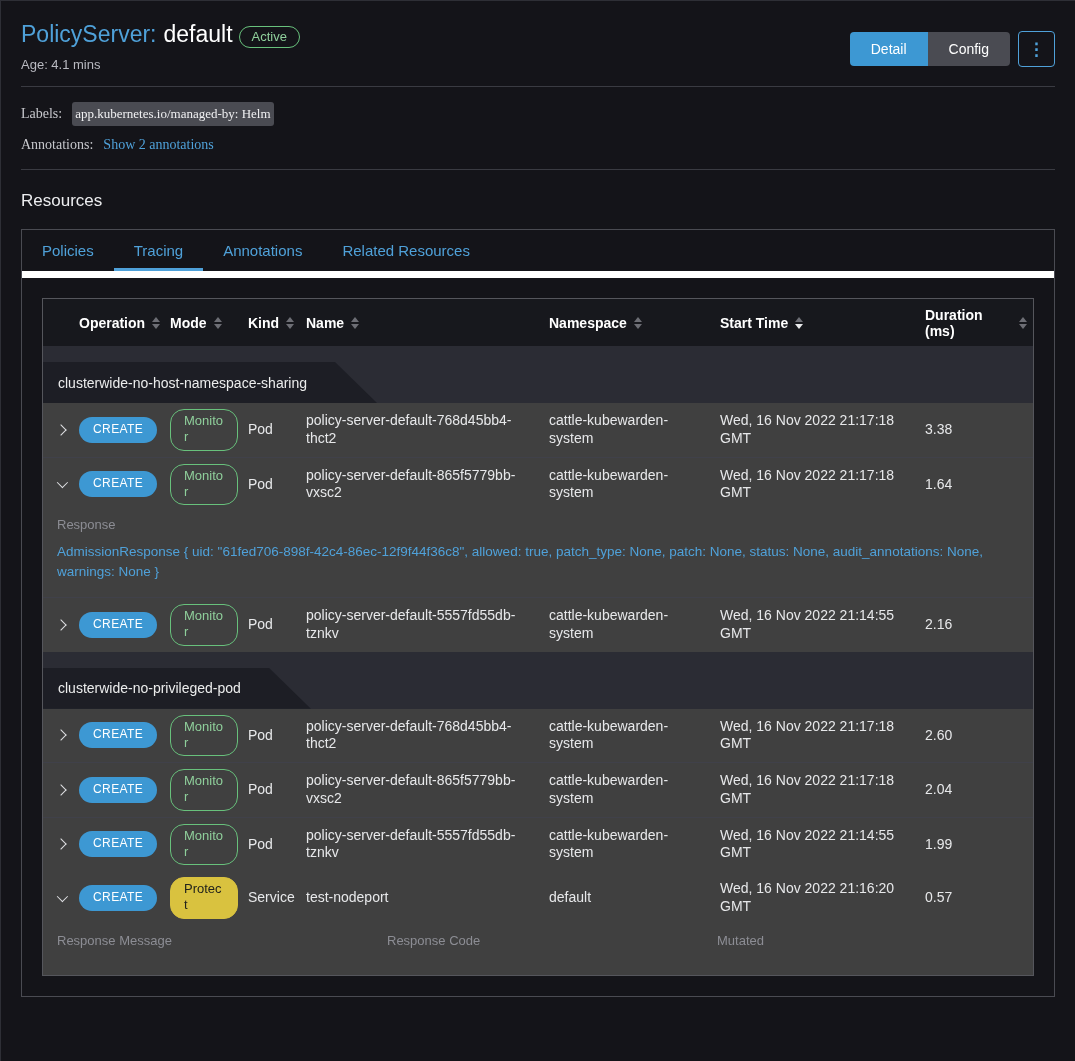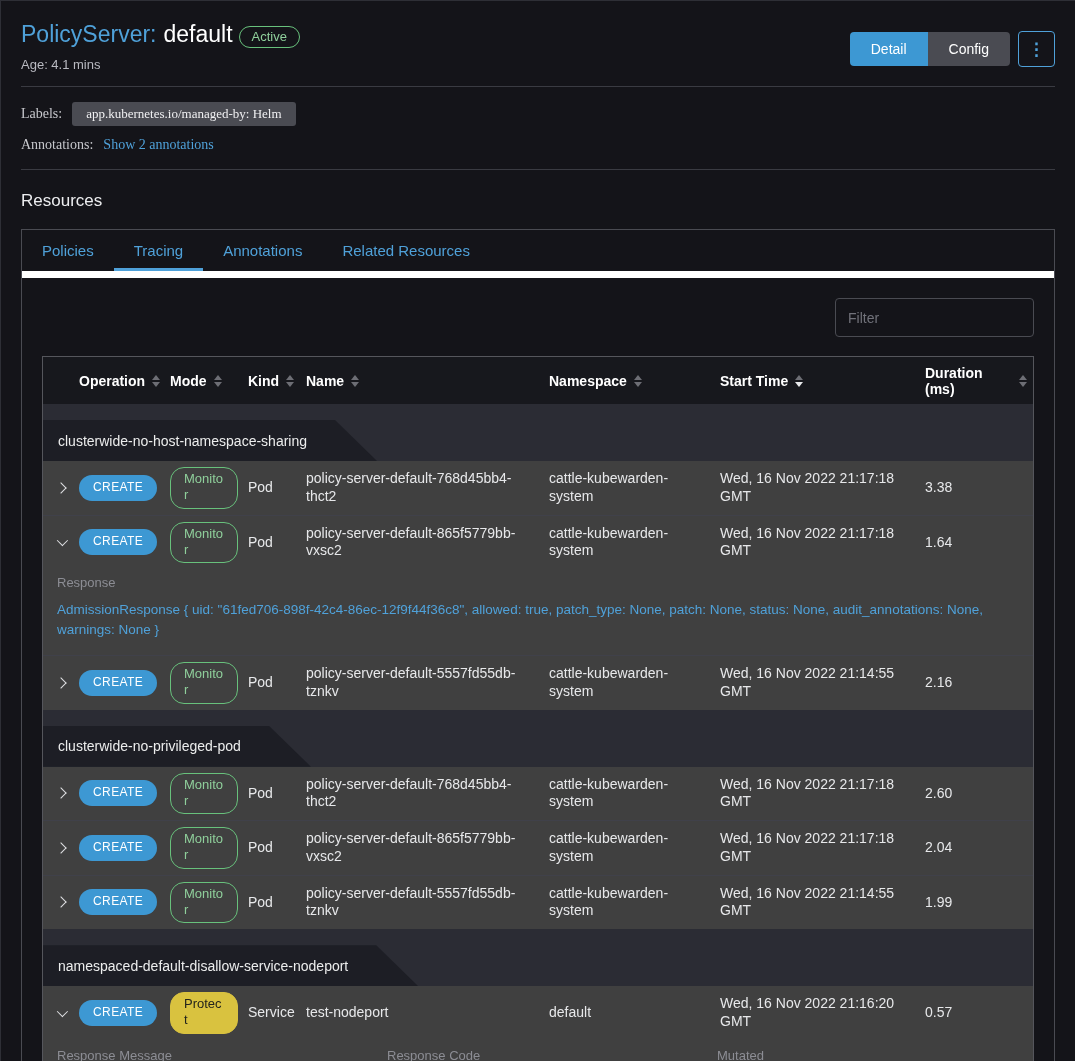--- a/index.html
+++ b/index.html
@@ -33,21 +33,21 @@
     margin-left: 8px; width: 37px; height: 36px; background: transparent;
     border: 1px solid #4fa1d9; border-radius: 4px; color: #4fa1d9;
     font-size: 17px; font-weight: bold; line-height: 1; cursor: pointer;
   }
 
   
   .meta { padding: 15px 0 16px; border-bottom: 1px solid #3a3b42; font-size: 14px; font-family: Liberation Serif, serif; }
   .meta-row { display: flex; align-items: center; }
   .meta-row + .meta-row { margin-top: 11px; }
   .meta-key { color: #c7c8cd; margin-right: 10px; }
-  .label-chip { background: #4a4b52; color: #f0f0f2; font-size: 13px; border-radius: 3px; padding: 4px 14px; }
+  .label-chip { background: #4a4b52; color: #f0f0f2; font-size: 13px; border-radius: 3px; padding: 4px 3px; }
   .link { color: #4fa1d9; text-decoration: none; font-size: 14px; cursor: pointer; }
 
   
   .section-title { font-size: 17px; color: #ecedef; padding: 21px 0 18px; }
   .tab-panel { border: 1px solid #4a4b52; margin-bottom: 20px; }
   .tab-bar { display: flex; border-bottom: 7px solid #ffffff; }
   .tab { color: #4fa1d9; font-size: 15px; padding: 12px 20px 9px; border-bottom: 3px solid transparent; cursor: pointer; }
   .tab.active { border-bottom-color: #4fa1d9; }
   .panel-body { padding: 20px; }
 
@@ -133,23 +133,20 @@
 
   <div class="tab-panel">
     <div class="tab-bar">
       <div class="tab">Policies</div>
       <div class="tab active">Tracing</div>
       <div class="tab">Annotations</div>
       <div class="tab">Related Resources</div>
     </div>
 
     <div class="panel-body">
-      <div class="filter-row">
-        <input class="filter-input" type="text" placeholder="Filter" style="">
-      </div>
 
       <div class="trace-table">
         <div class="tgrid thead">
           <div class="th"></div>
           <div class="th">
             <span>Operation</span>
             <span class="sort">
                 <span class="tri up"></span>
                 <span class="tri down"></span>
               </span>
@@ -304,25 +301,20 @@
       <div class="cell c-name">policy-server-default-5557fd55db-tznkv</div>
       <div class="cell c-ns">cattle-kubewarden-system</div>
       <div class="cell c-time">Wed, 16 Nov 2022 21:14:55 GMT</div>
       <div class="cell c-dur">1.99</div>
     </div>
   </div>
 </div>
   </div>
 
   <div class="group">
-    <div class="group-header">
-      <div class="group-tab">
-        <span class="group-title">namespaced-default-disallow-service-nodeport</span>
-      </div>
-    </div>
     <div class="rows">
   <div class="row-block">
     <div class="tgrid trace-row">
       <div class="cell c-expand">
                       <span class="chev expanded"></span>
                     </div>
       <div class="cell c-op"><span class="badge-op">CREATE</span></div>
       <div class="cell c-mode"><span class="badge-mode protect">Protect</span></div>
       <div class="cell c-kind">Service</div>
       <div class="cell c-name">test-nodeport</div>

